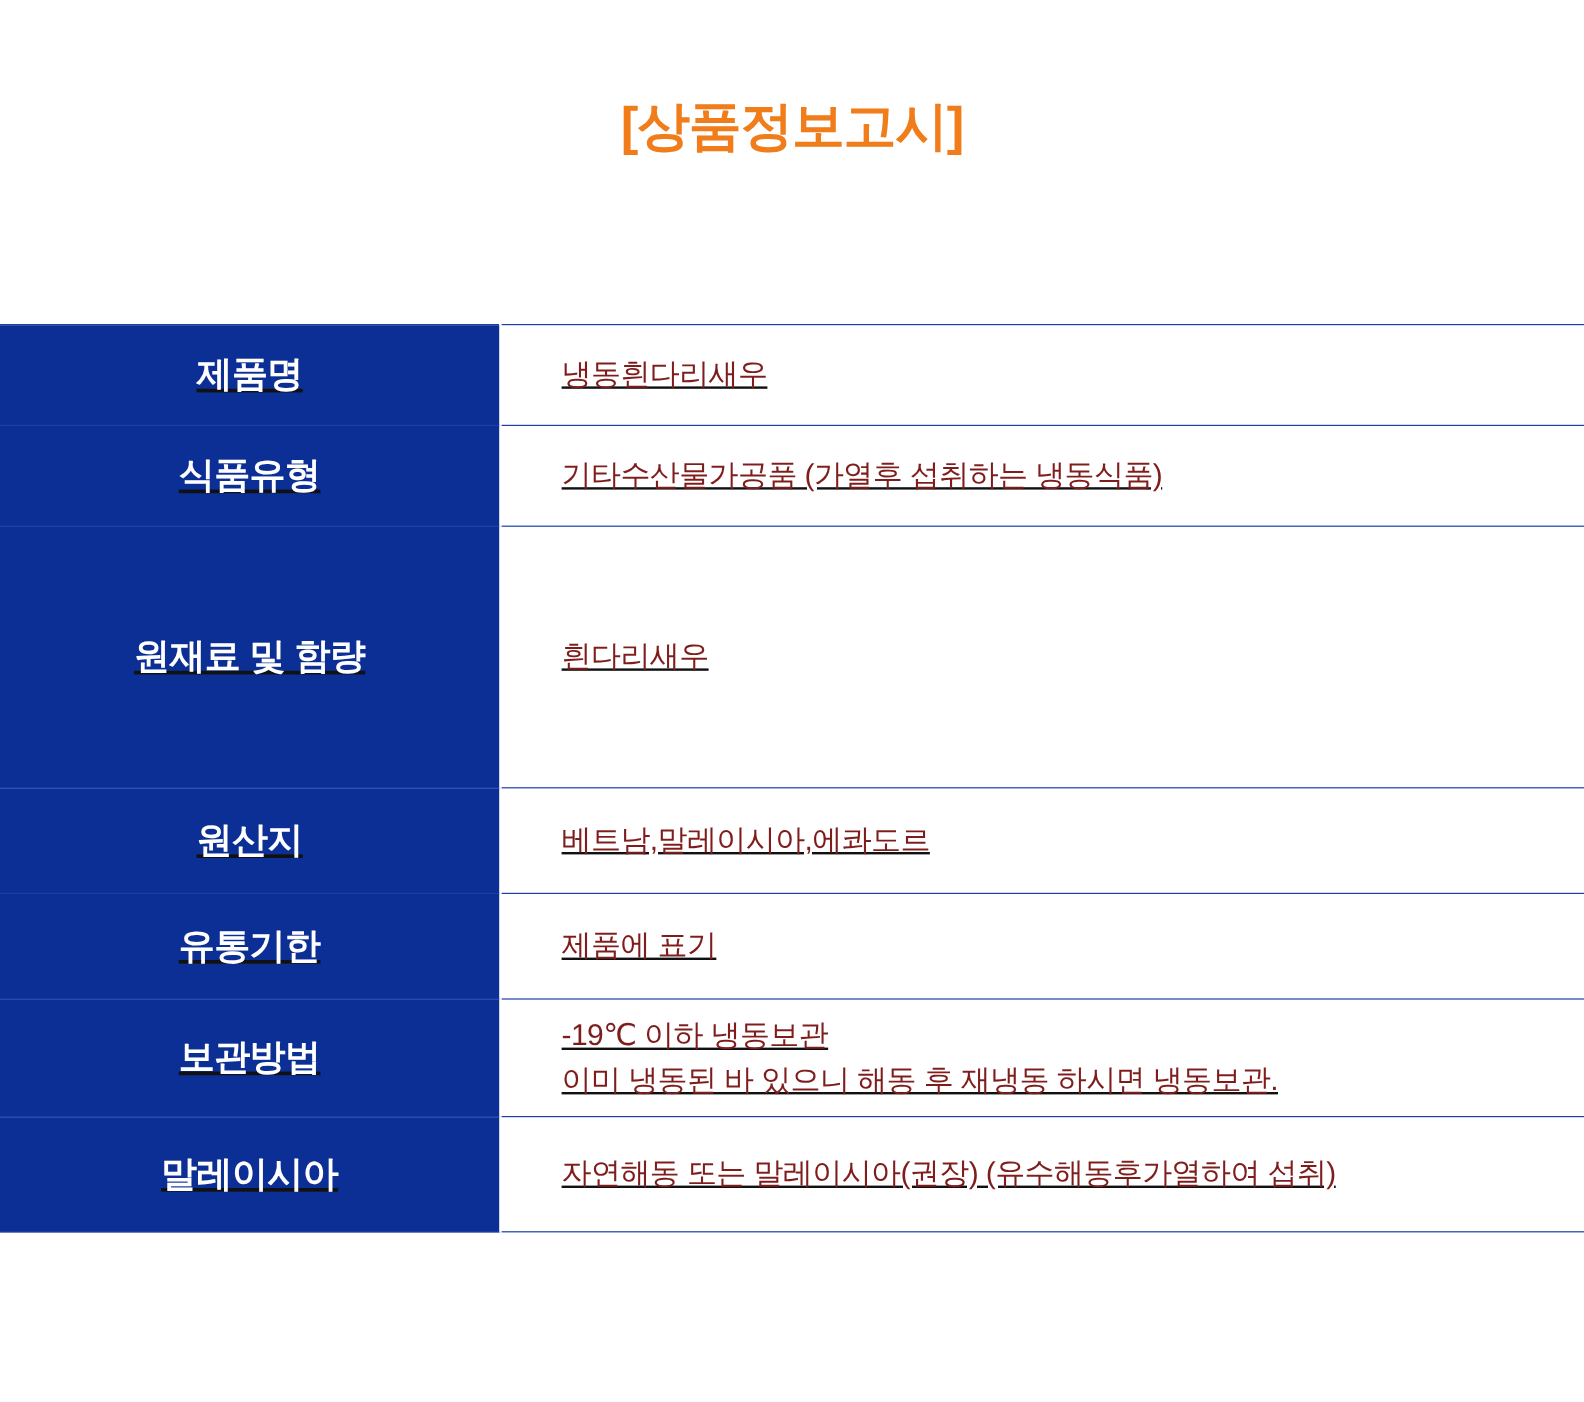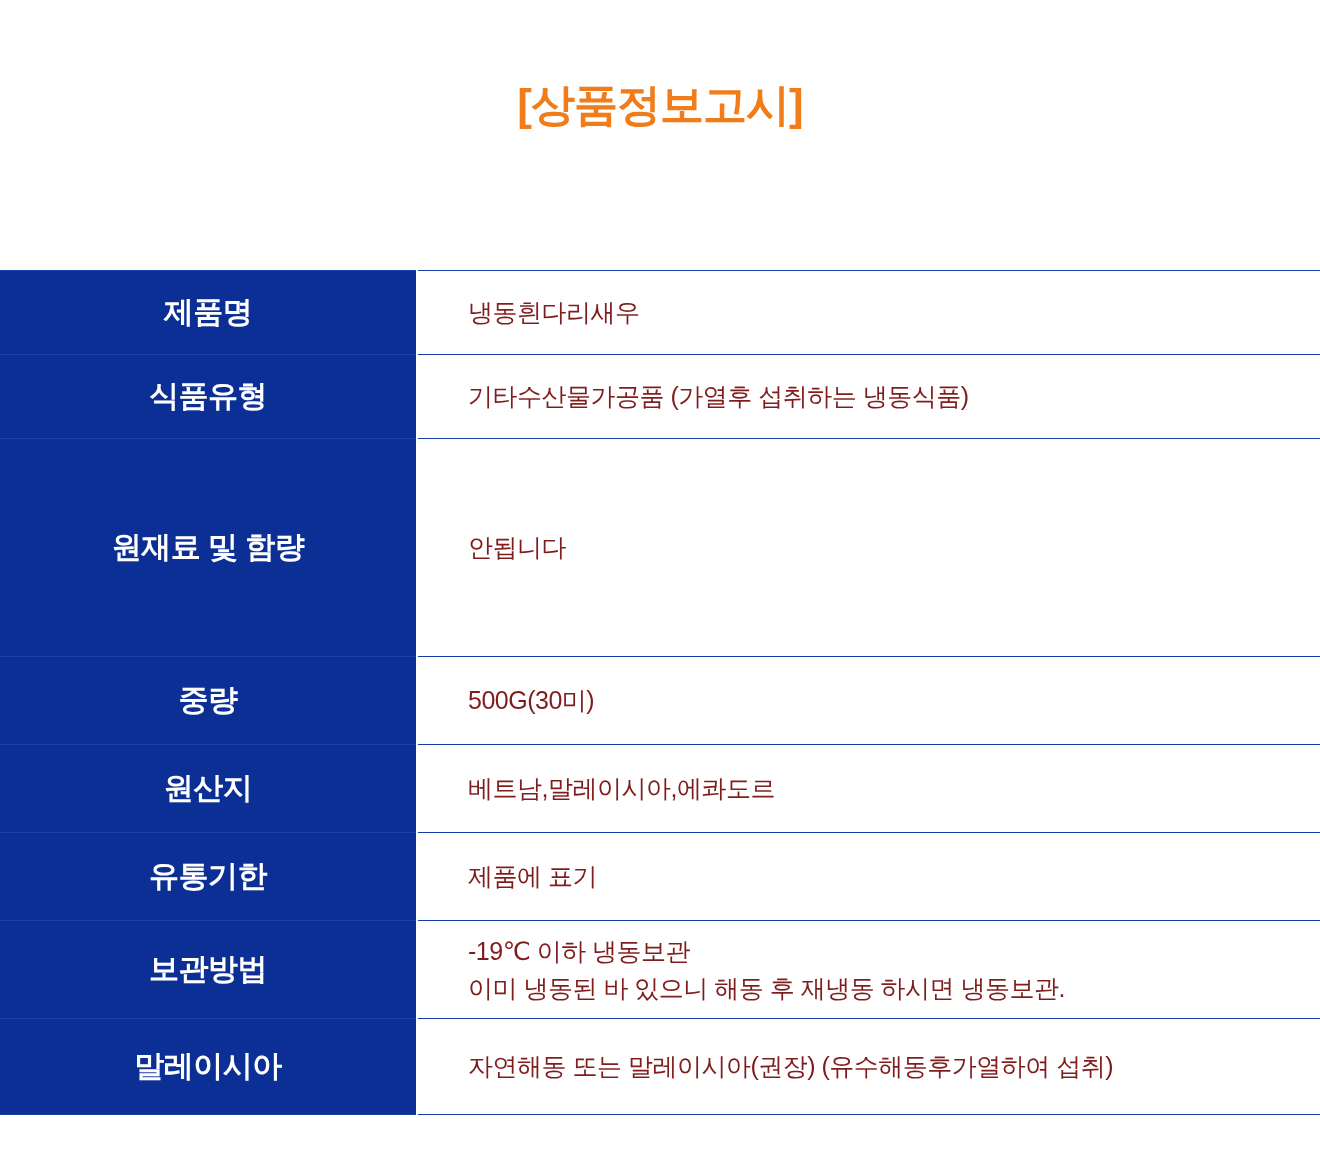--- a/index.html
+++ b/index.html
@@ -31,20 +31,21 @@
     color: #f07c1a;
     letter-spacing: -1px;
   }
   .info-table {
     position: absolute;
     top: 270px;
     left: 0;
     width: 1320px;
     border-collapse: collapse;
     table-layout: fixed;
+    text-decoration: underline;
   }
   .info-table tr {
     border-top: 1px solid #1b3faa;
     border-bottom: 1px solid #1b3faa;
   }
   .info-table th {
     width: 416px;
     background: #0b2f94;
     color: #ffffff;
     font-size: 30px;
@@ -94,25 +95,21 @@
       <tr class="r-name">
         <th>제품명</th>
         <td>냉동흰다리새우</td>
       </tr>
       <tr class="r-type">
         <th>식품유형</th>
         <td>기타수산물가공품 (가열후 섭취하는 냉동식품)</td>
       </tr>
       <tr class="r-ingr">
         <th>원재료 및 함량</th>
-        <td class="cell-big">안됩니다</td>
-      </tr>
-      <tr class="r-weight">
-        <th>중량</th>
-        <td>500G(30미)</td>
+        <td class="cell-big">흰다리새우</td>
       </tr>
       <tr class="r-origin">
         <th>원산지</th>
         <td>베트남,말레이시아,에콰도르</td>
       </tr>
       <tr class="r-expiry">
         <th>유통기한</th>
         <td>제품에 표기</td>
       </tr>
       <tr class="r-storage">

